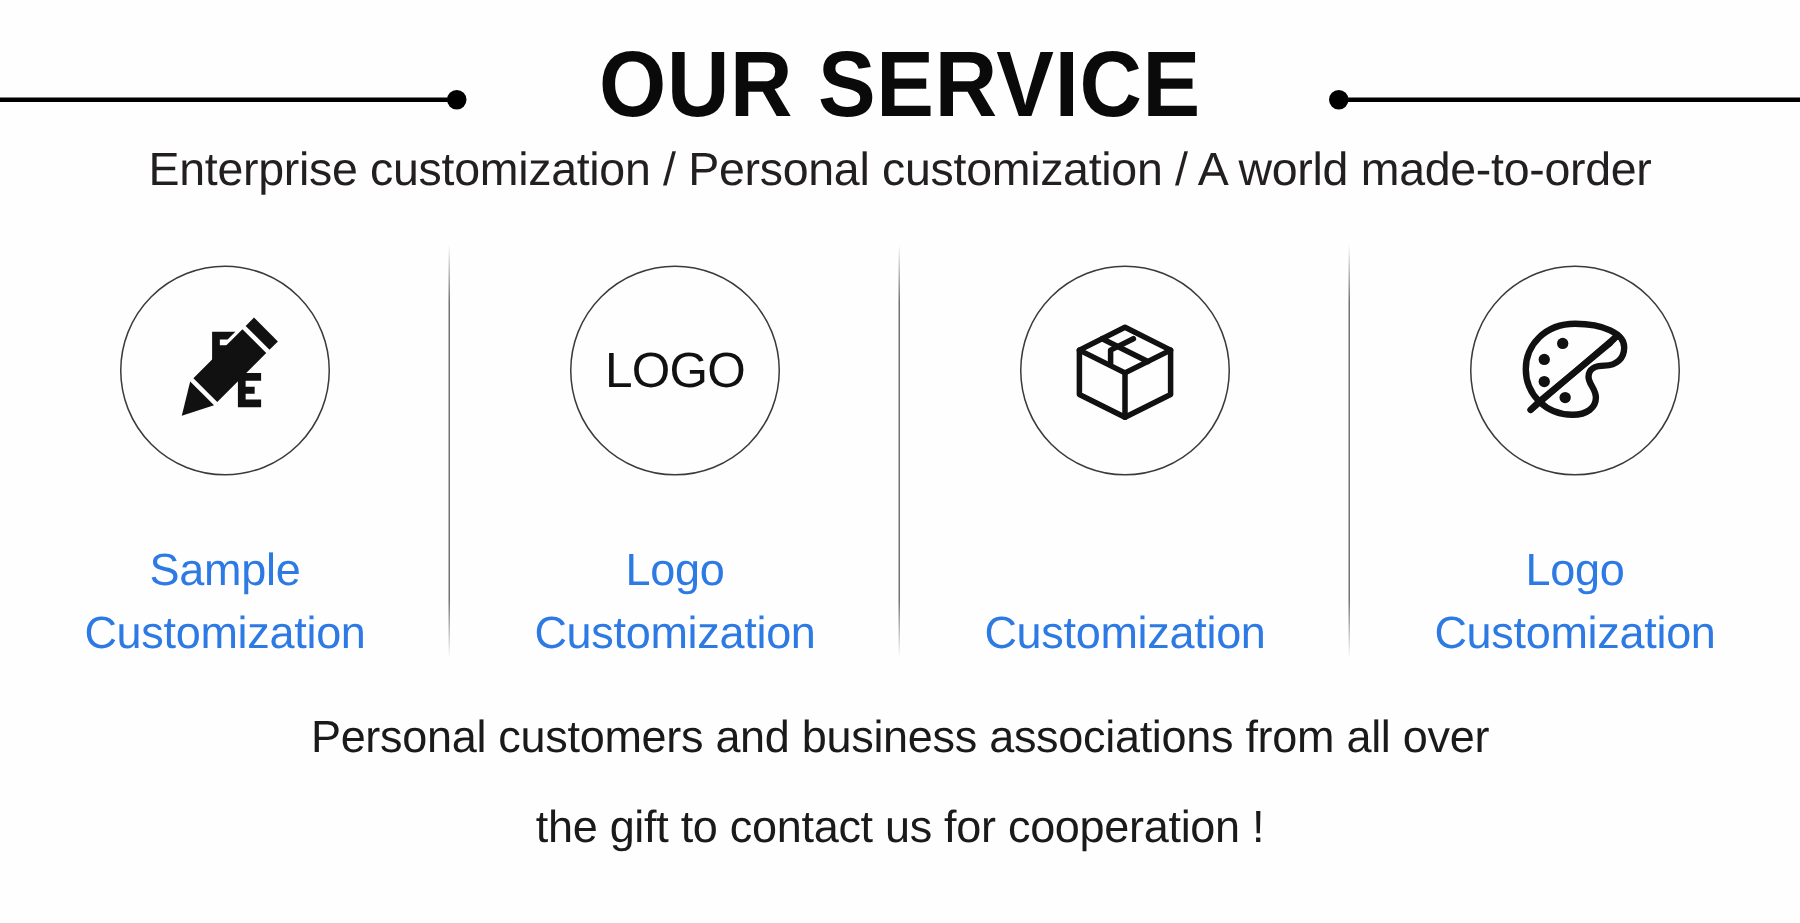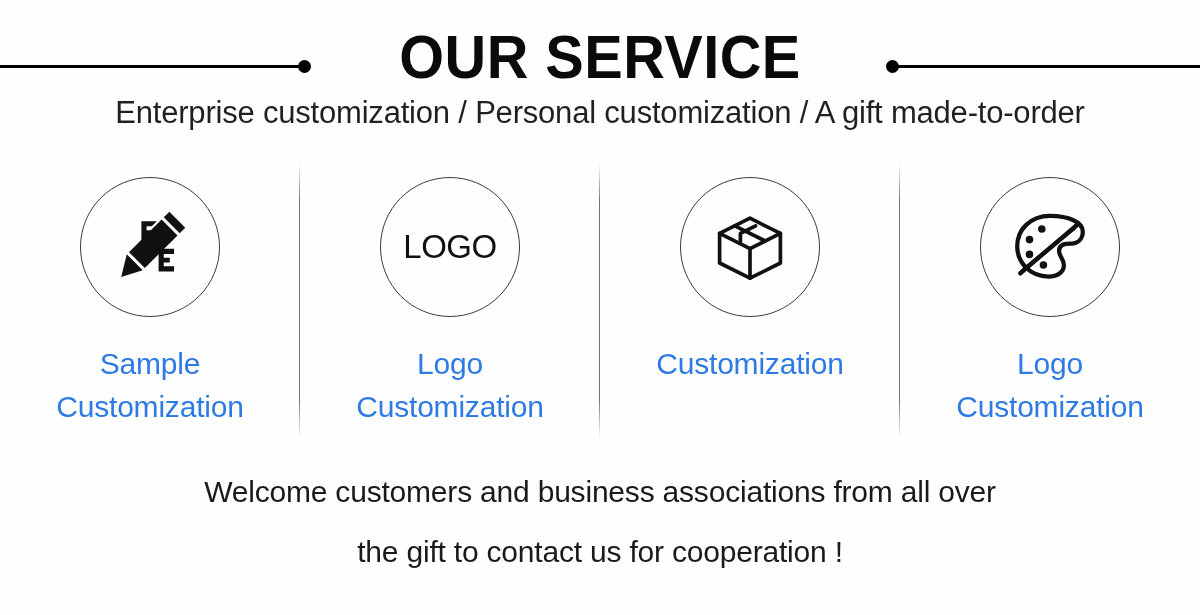--- a/index.html
+++ b/index.html
@@ -82,20 +82,21 @@
     width: 1200px;
     height: 290px;
     display: flex;
   }
   .card {
     position: relative;
     flex: 1 1 0;
     display: flex;
     flex-direction: column;
     align-items: center;
+    justify-content: space-between;
   }
   .divider {
     position: absolute;
     top: 8px;
     right: 0;
     width: 1px;
     height: 275px;
     background: linear-gradient(to bottom,
                 rgba(140,140,140,0) 0%,
                 rgba(90,90,90,0.85) 14%,
@@ -157,21 +158,21 @@
 <div id="banner">
 
   <div class="header">
     <div class="rule rule-left"></div>
     <div class="rule-dot dot-left"></div>
     <div class="rule rule-right"></div>
     <div class="rule-dot dot-right"></div>
     <div class="title">OUR SERVICE</div>
   </div>
 
-  <div class="subtitle">Enterprise customization / Personal customization / A gift made-to-order</div>
+  <div class="subtitle">Enterprise customization / Personal customization / A world made-to-order</div>
 
   <div class="cards">
 
     <div class="card">
       <div class="circle">
         <span>
           <svg width="86" height="86" viewBox="0 0 100 100" fill="none">
             <g fill="#111111">
 
               <path d="M63.5 18.0 L82.0 36.5 L44.0 74.5 L25.5 56.0 Z"></path>
@@ -252,17 +253,17 @@
       <div class="card-label">
         <span class="l1">Logo</span>
         <span class="l2">Customization</span>
       </div>
 
     </div>
 
   </div>
 
   <div class="footer">
-    <div class="footer-line">Welcome customers and business associations from all over</div>
+    <div class="footer-line">Personal customers and business associations from all over</div>
     <div class="footer-line">the gift to contact us for cooperation !</div>
   </div>
 
 </div>
 
 </body></html>

